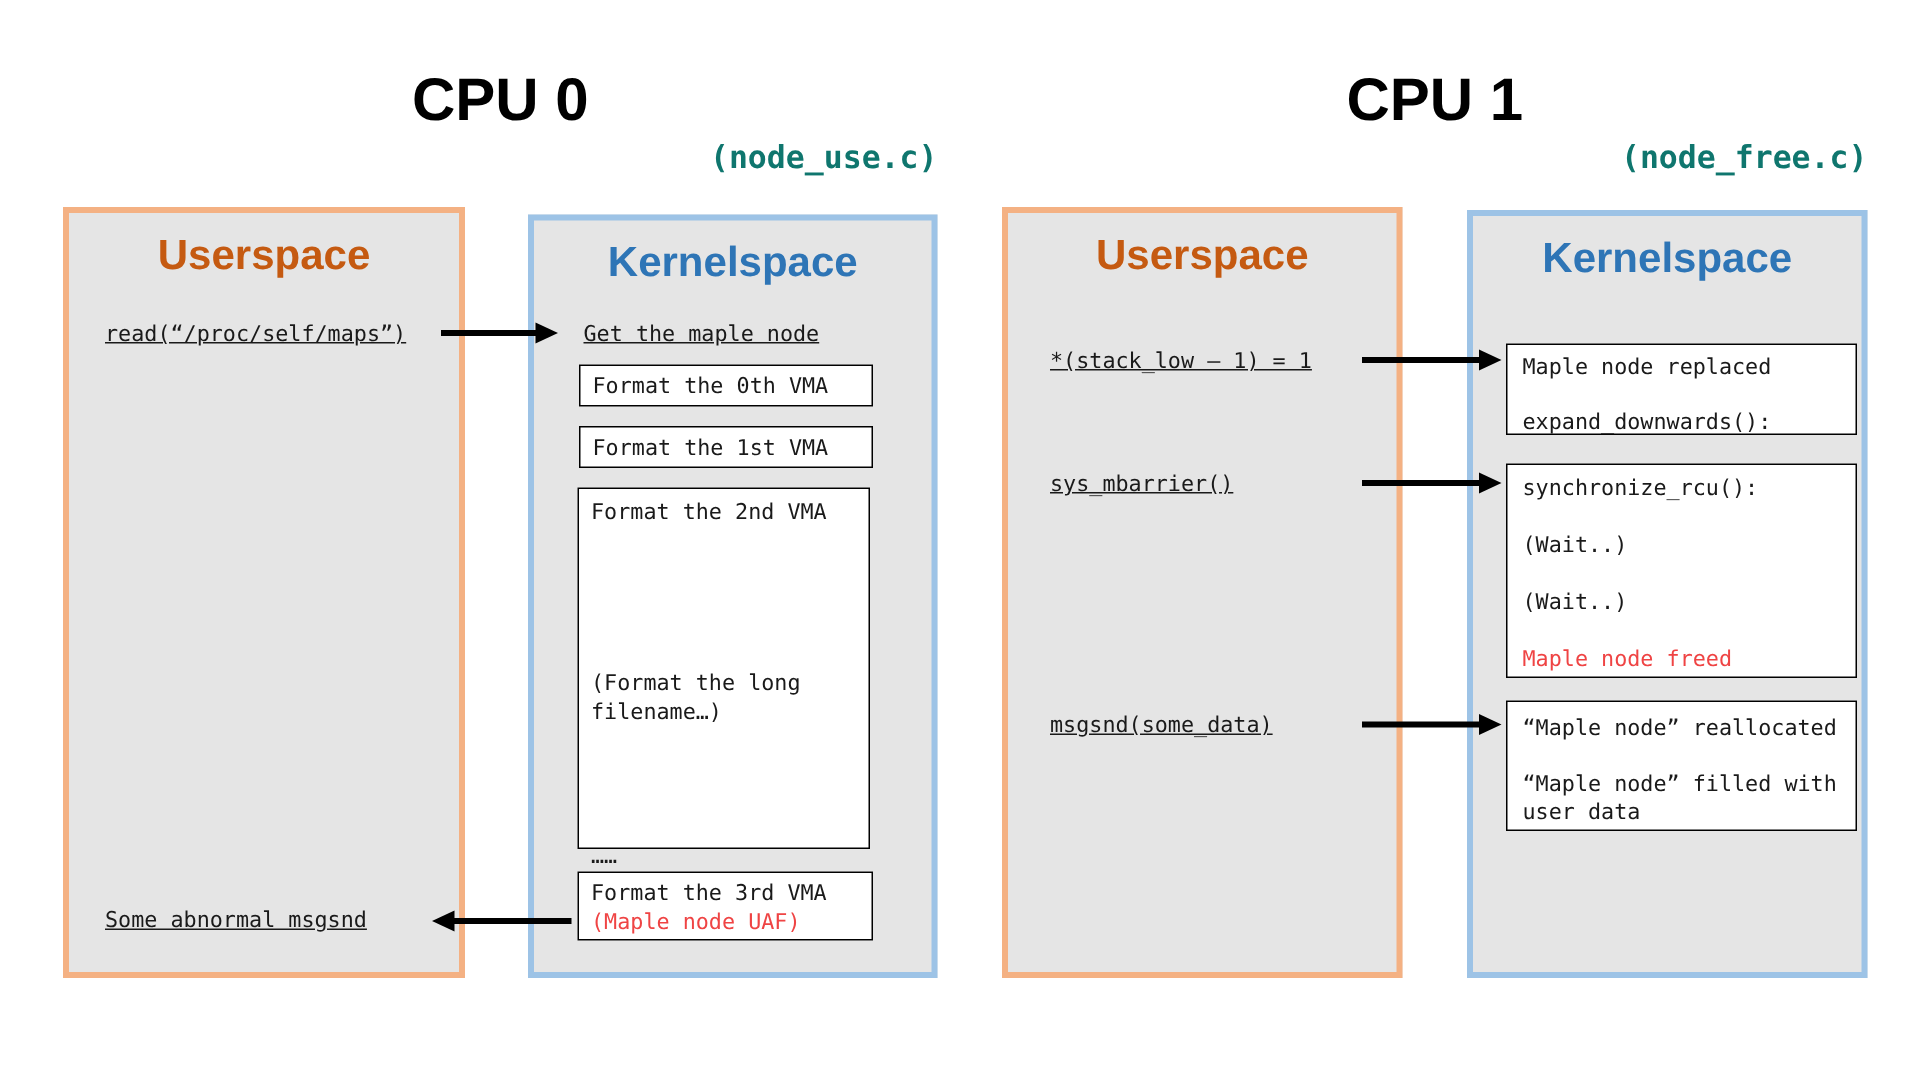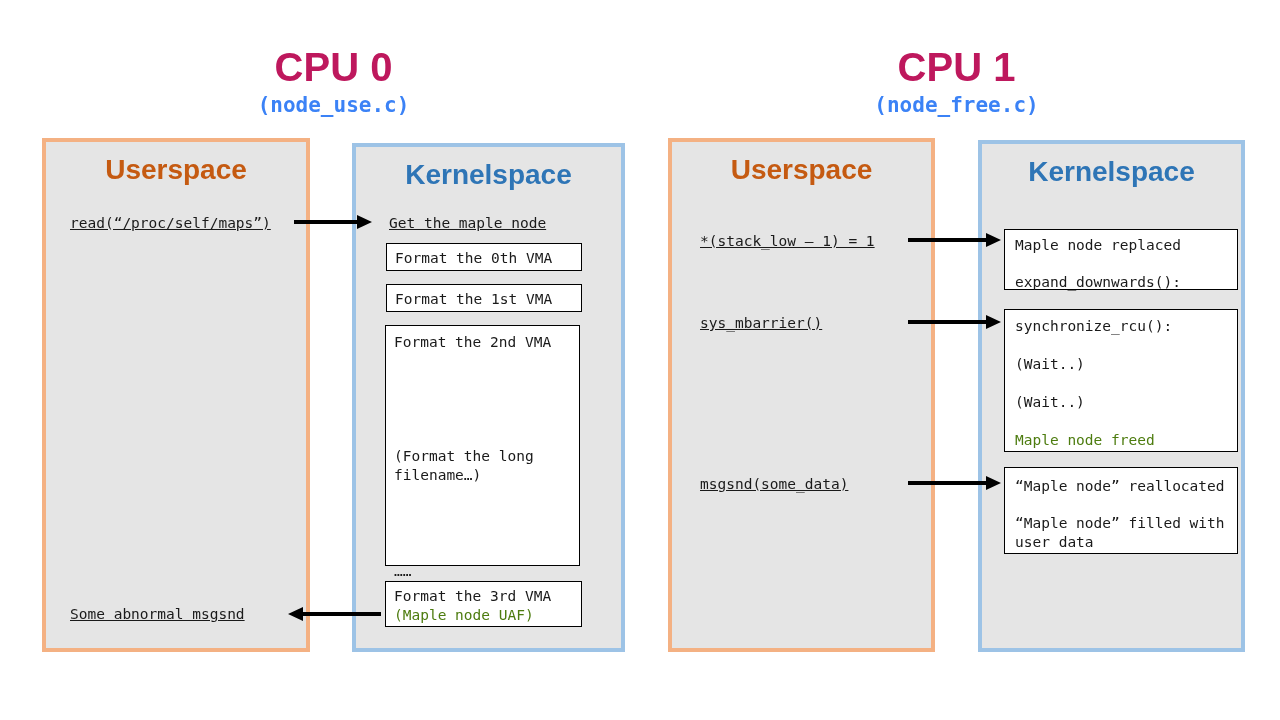--- a/index.html
+++ b/index.html
@@ -3,23 +3,23 @@
 <meta charset="utf-8">
 <style>
   * { margin: 0; padding: 0; box-sizing: border-box; }
   html, body { background: #ffffff; }
   body { width: 1280px; height: 720px; position: relative; overflow: hidden;
          font-family: "Liberation Sans", sans-serif; color: #1a1a1a; }
   .canvas { position: absolute; left: 0; top: 0; width: 1280px; height: 720px; }
 
   
   .cpu-title { position: absolute; text-align: center; font-weight: bold;
-               font-size: 40px; line-height: 46px; color: #be185d; }
-  .cpu-subtitle { position: absolute; text-align: center; font-weight: bold;
-                  font-size: 21px; line-height: 26px; color: #3b82f6;
+               font-size: 40px; line-height: 46px; color: #000000; }
+  .cpu-subtitle { position: absolute; text-align: right; font-weight: bold;
+                  font-size: 21px; line-height: 26px; color: #0f766e;
                   font-family: "DejaVu Sans Mono", monospace; }
   .t-cpu0 { left: 42px;  width: 583px; top: 44px; }
   .s-cpu0 { left: 42px;  width: 583px; top: 92px; }
   .t-cpu1 { left: 668px; width: 577px; top: 44px; }
   .s-cpu1 { left: 668px; width: 577px; top: 92px; }
 
   
   .space-box { position: absolute; background: #e5e5e5; }
   .userspace-border   { border: 4px solid #F4B183; }
   .kernelspace-border { border: 4px solid #9DC3E6; }
@@ -56,21 +56,21 @@
   .b-vma2 .part { position: absolute; left: 8px; right: 6px; }
   .b-vma2 .p-top { top: 7px; }
   .b-vma2 .p-mid { top: 103px; }
   .b-vma2 .p-dots { top: 218px; }
   .b-vma3 { left: 385px; top: 581px; width: 197px; height: 46px; padding: 5px 4px 0 8px; }
   .b-kb1 { left: 1004px; top: 229px; width: 234px; height: 61px;  padding: 6px 6px 0 10px; }
   .b-kb2 { left: 1004px; top: 309px; width: 234px; height: 143px; padding: 7px 6px 0 10px; }
   .b-kb3 { left: 1004px; top: 467px; width: 234px; height: 87px;  padding: 9px 6px 0 10px; }
   .step-box p + p { margin-top: 18px; }
   .b-kb2 p + p { margin-top: 19px; }
-  .red-text { color: #4d7c0f; }
+  .red-text { color: #ef4444; }
 
   
   .arrow { position: absolute; height: 14px; z-index: 5; }
   .arrow .shaft { position: absolute; top: 5px; height: 4px; background: #000; }
   .arrow .head  { position: absolute; top: 0; width: 0; height: 0;
                   border-top: 7px solid transparent;
                   border-bottom: 7px solid transparent; }
   .arrow.dir-right .shaft { left: 0; right: 13px; }
   .arrow.dir-right .head  { right: 0; border-left: 15px solid #000; }
   .arrow.dir-left  .shaft { left: 13px; right: 0; }

